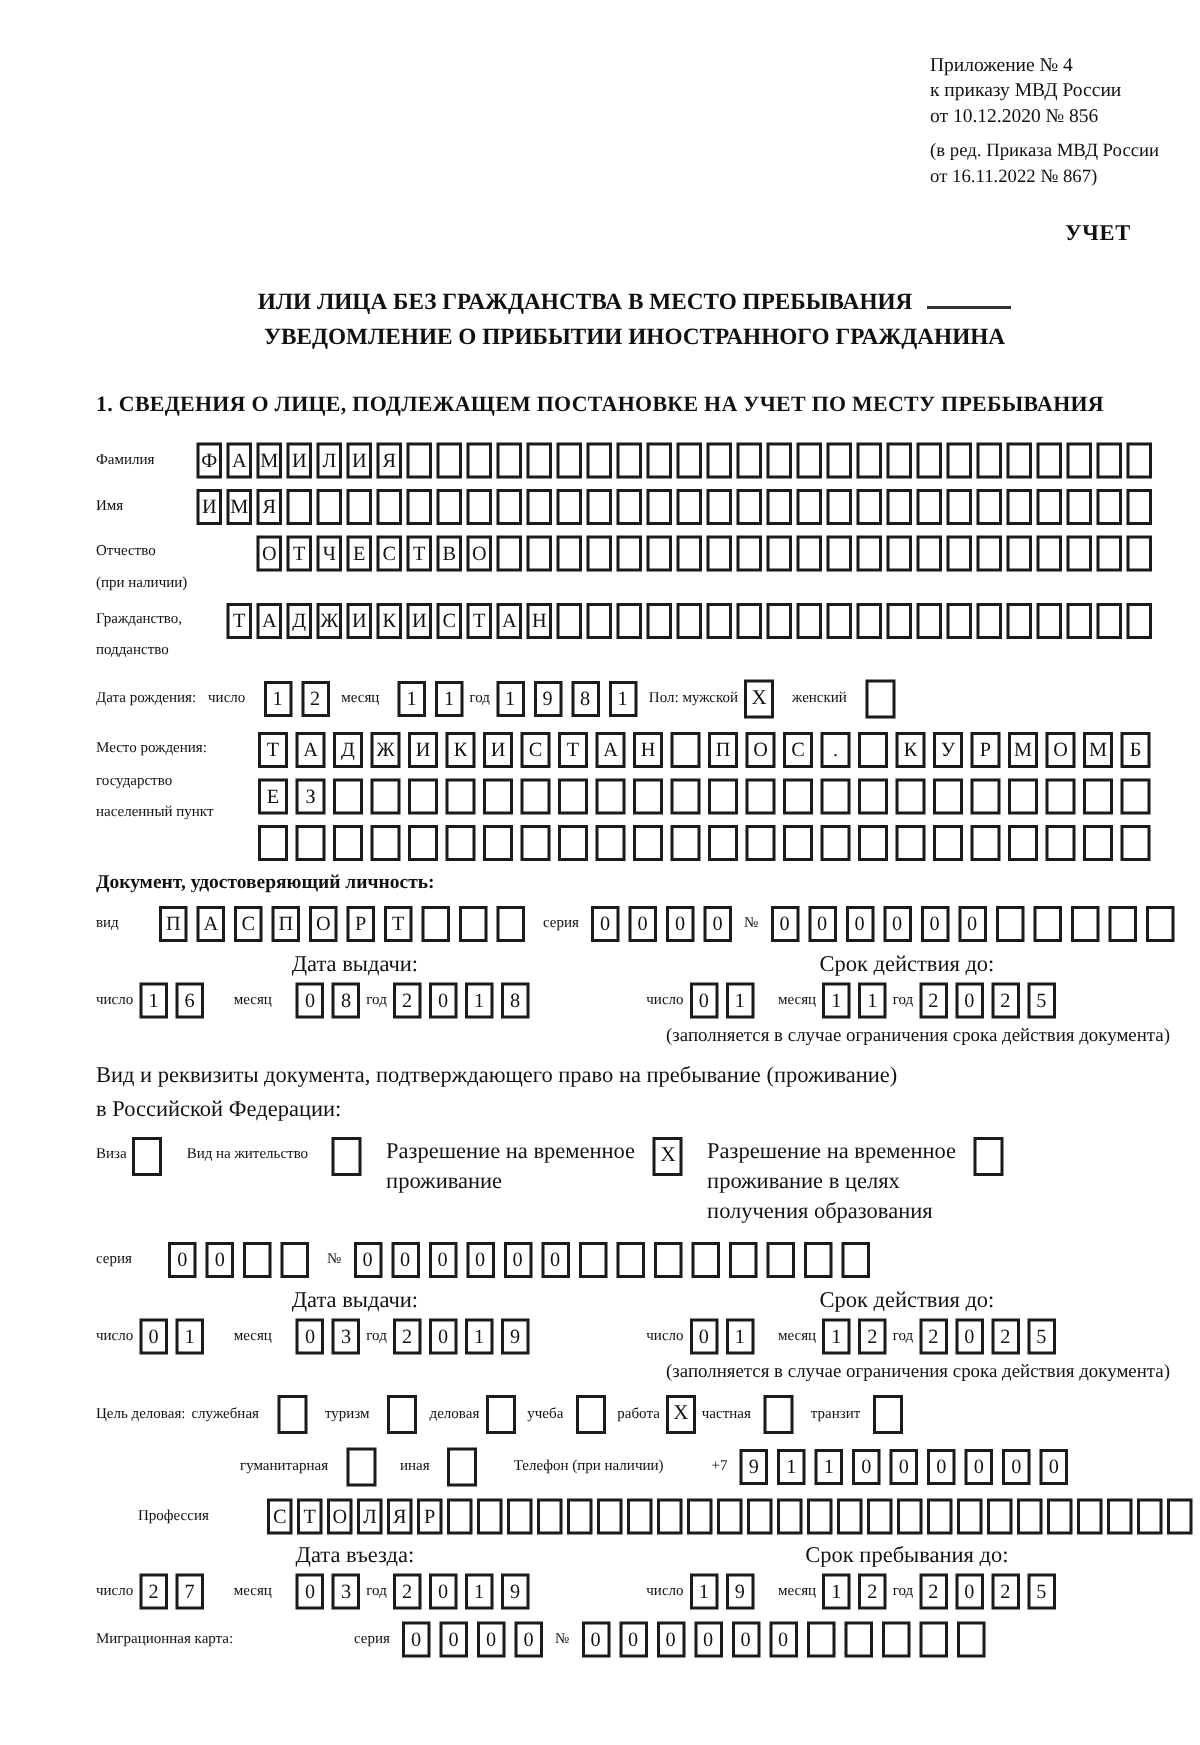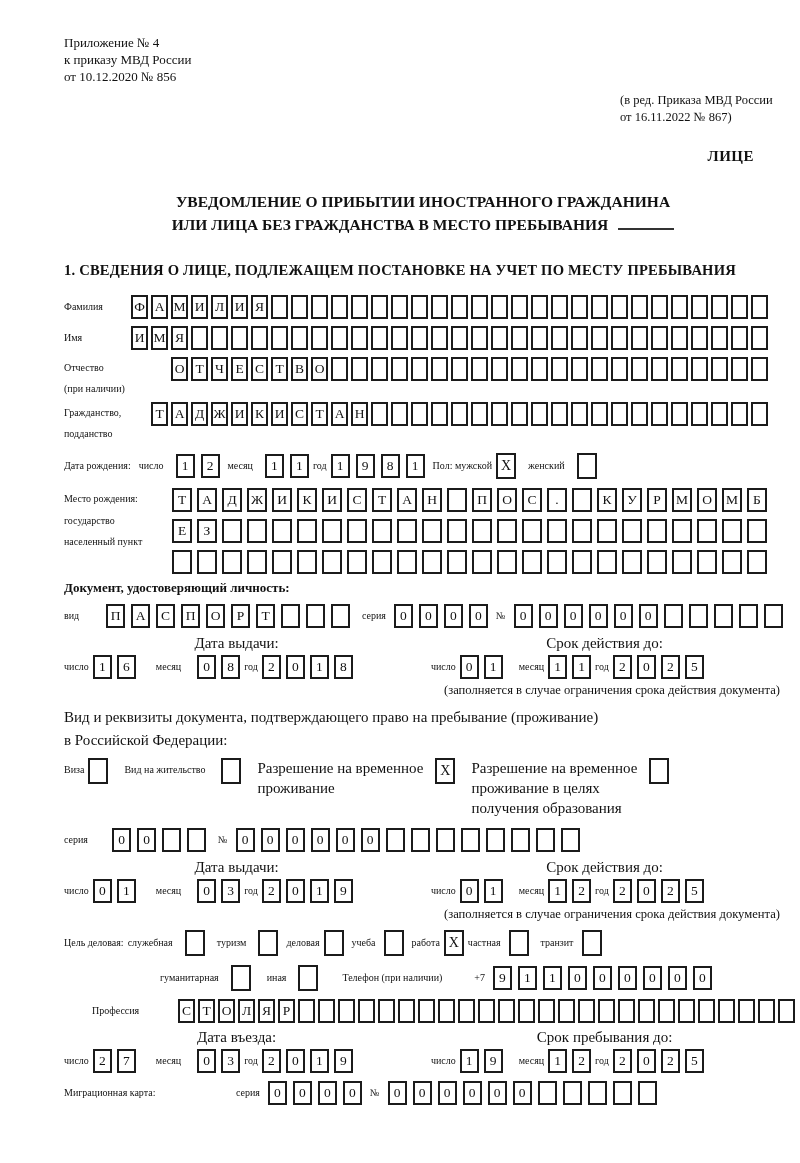--- a/index.html
+++ b/index.html
@@ -4,21 +4,21 @@
 <style>
   * { margin:0; padding:0; box-sizing:border-box; }
   html,body { background:#ffffff; }
   body {
     width:800px; height:1163px;
     font-family:"Liberation Serif", serif;
     color:#111; font-size:15px;
     padding:34px 18px 10px 64px;
     overflow:hidden;
   }
-  .appendix { font-size:13px; line-height:17px; }
+  .appendix { margin-left:556px; font-size:13px; line-height:17px; }
   .edition  { margin-left:556px; font-size:12.5px; line-height:17px; margin-top:7px; }
   .form-label { text-align:right; padding-right:28px; font-weight:bold; font-size:15px; margin-top:22px; letter-spacing:.5px; }
   .title { text-align:center; font-weight:bold; font-size:15.5px; line-height:23px; margin-top:25px; }
   .title-underline { display:inline-block; width:56px; border-bottom:2.5px solid #333; vertical-align:baseline; margin-left:10px; }
   .section-heading { font-weight:bold; font-size:14.6px; margin-top:26px; margin-bottom:16px; letter-spacing:.2px; }
 
   .row { display:flex; align-items:flex-start; margin-bottom:7px; }
   .lbl { font-size:10px; line-height:24px; flex:none; }
   .lbl-2l { line-height:21px; }
 
@@ -58,25 +58,25 @@
 
 <div class="appendix">
   <div>Приложение № 4</div>
   <div>к приказу МВД России</div>
   <div>от 10.12.2020 № 856</div>
 </div>
 <div class="edition">
   <div>(в ред. Приказа МВД России</div>
   <div>от 16.11.2022 № 867)</div>
 </div>
-<div class="form-label">ЛИЦЕ</div>
+<div class="form-label">УЧЕТ</div>
 
 <div class="title">
+  <div><span>ИЛИ ЛИЦА БЕЗ ГРАЖДАНСТВА В МЕСТО ПРЕБЫВАНИЯ</span><span class="title-underline"></span></div>
   <div>УВЕДОМЛЕНИЕ О ПРИБЫТИИ ИНОСТРАННОГО ГРАЖДАНИНА</div>
-  <div><span>ИЛИ ЛИЦА БЕЗ ГРАЖДАНСТВА В МЕСТО ПРЕБЫВАНИЯ</span><span class="title-underline"></span></div>
 </div>
 
 <div class="section-heading">1. СВЕДЕНИЯ О ЛИЦЕ, ПОДЛЕЖАЩЕМ ПОСТАНОВКЕ НА УЧЕТ ПО МЕСТУ ПРЕБЫВАНИЯ</div>
 
 <div class="row">
   <div class="lbl" style="width:67px;">Фамилия</div>
   <div class="cells">
       <span class="cell">Ф</span>
       <span class="cell">А</span>
       <span class="cell">М</span>

